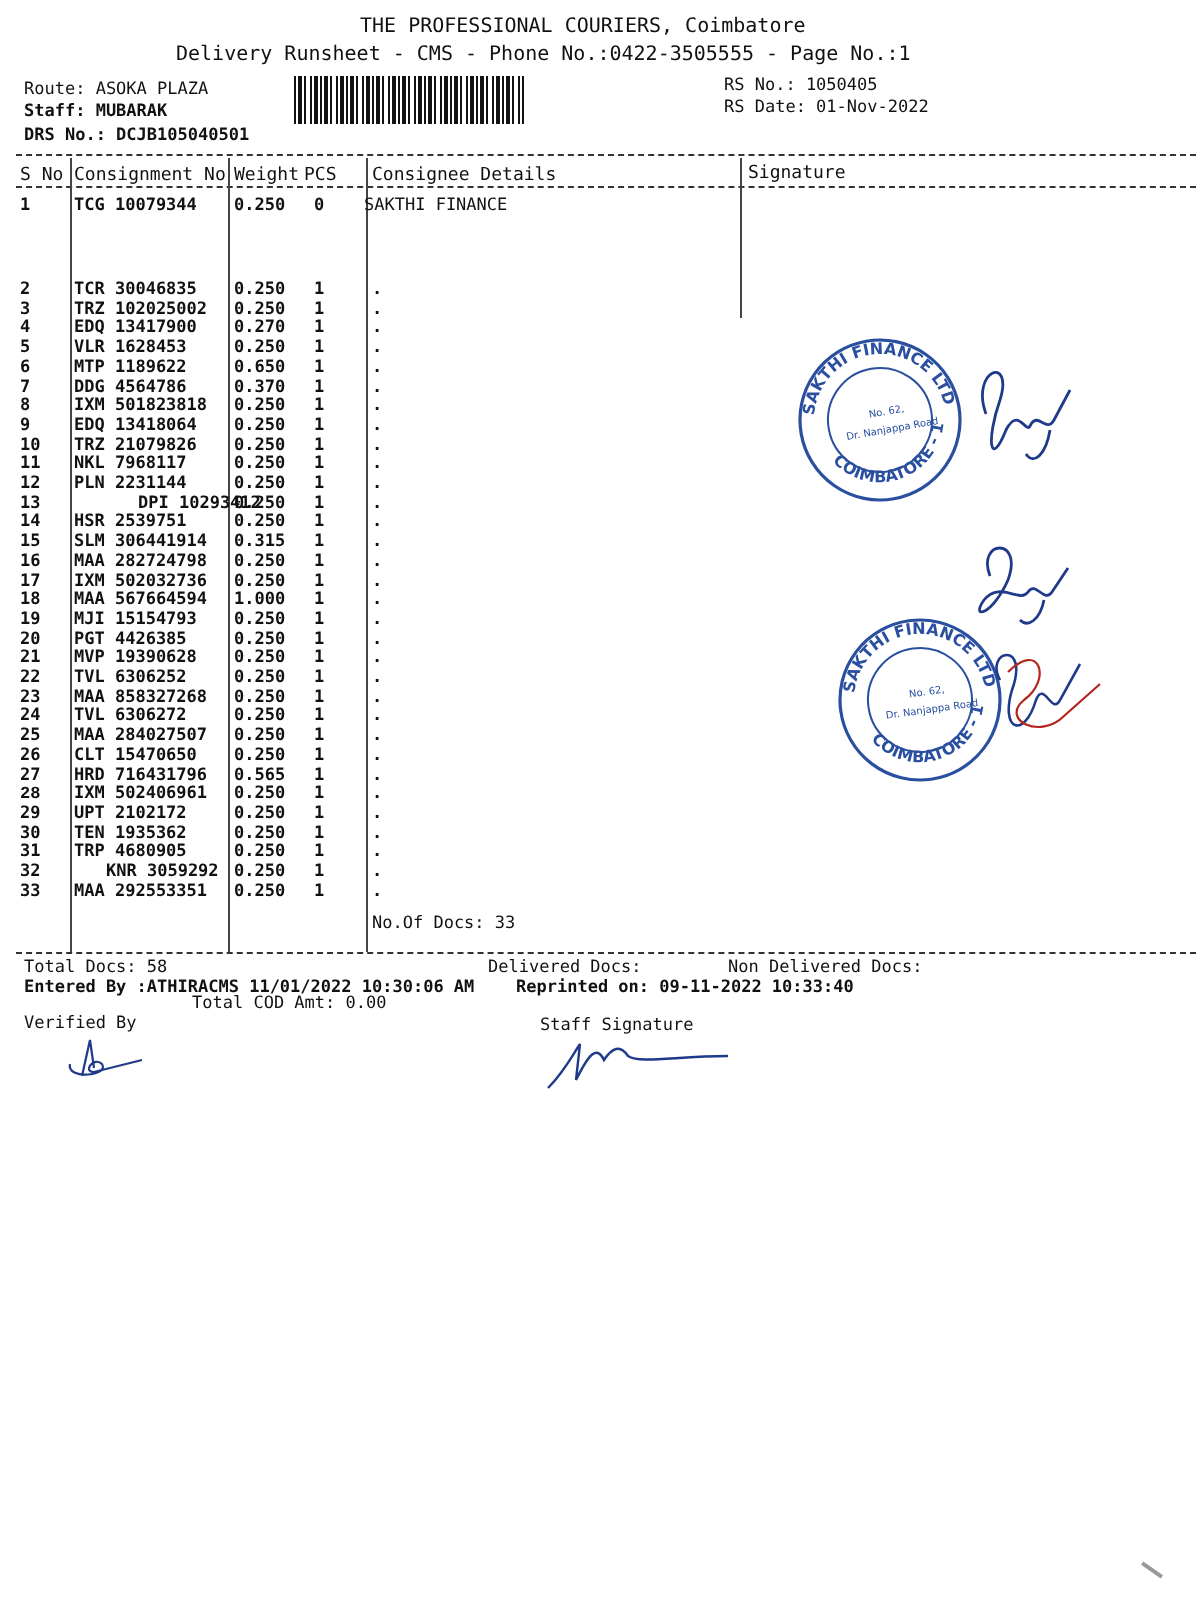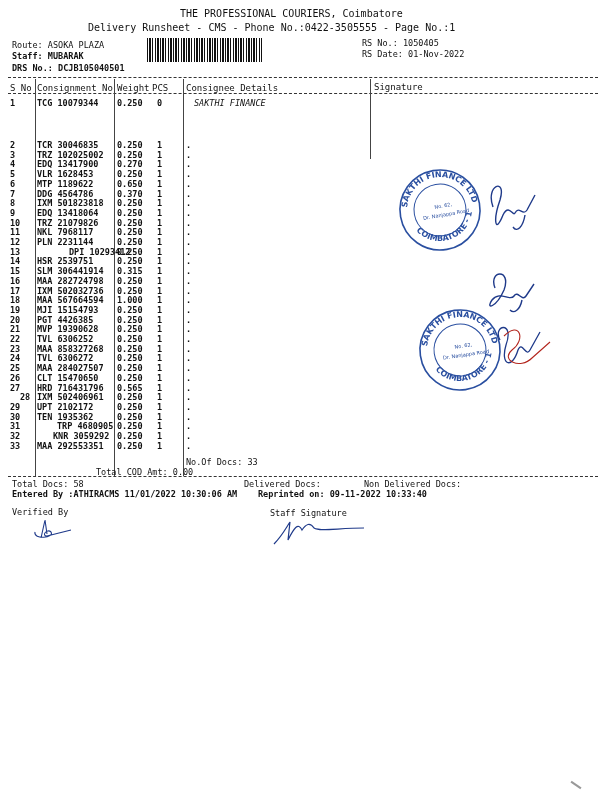--- a/index.html
+++ b/index.html
@@ -42,21 +42,21 @@
 <div class="abs hdr" style="left:152px;top:83px;font-weight:normal;">PCS</div>
 <div class="abs hdr" style="left:186px;top:83px;font-weight:normal;">Consignee Details</div>
 <div class="abs hdr" style="left:374px;top:82px;font-weight:normal;">Signature</div>
 
 <div id="rows">
     <div class="row" style="top: 99px;">
       <span style="left: 10px;">1</span>
       <span style="left: 37px;">TCG 10079344</span>
       <span style="left: 117px;">0.250</span>
       <span style="left: 157px;">0</span>
-      <span style="left: 194px; font-weight: normal; font-style: italic;">SAKTHI FINANCE</span>
+      <span style="left: 182px; font-weight: normal;">SAKTHI FINANCE</span>
     </div>
     <div class="row" style="top: 141px;">
       <span style="left: 10px;">2</span>
       <span style="left: 37px;">TCR 30046835</span>
       <span style="left: 117px;">0.250</span>
       <span style="left: 157px;">1</span>
       <span style="left: 186px;">.</span>
     </div>
     <div class="row" style="top: 150.7px;">
       <span style="left: 10px;">3</span>
@@ -227,21 +227,21 @@
       <span style="left: 186px;">.</span>
     </div>
     <div class="row" style="top: 383.5px;">
       <span style="left: 10px;">27</span>
       <span style="left: 37px;">HRD 716431796</span>
       <span style="left: 117px;">0.565</span>
       <span style="left: 157px;">1</span>
       <span style="left: 186px;">.</span>
     </div>
     <div class="row" style="top: 393.2px;">
-      <span style="left: 20px;">28</span>
+      <span style="left: 10px; font-family: Liberation Mono, monospace;">28</span>
       <span style="left: 37px;">IXM 502406961</span>
       <span style="left: 117px;">0.250</span>
       <span style="left: 157px;">1</span>
       <span style="left: 186px;">.</span>
     </div>
     <div class="row" style="top: 402.9px;">
       <span style="left: 10px;">29</span>
       <span style="left: 37px;">UPT 2102172</span>
       <span style="left: 117px;">0.250</span>
       <span style="left: 157px;">1</span>
@@ -249,21 +249,21 @@
     </div>
     <div class="row" style="top: 412.6px;">
       <span style="left: 10px;">30</span>
       <span style="left: 37px;">TEN 1935362</span>
       <span style="left: 117px;">0.250</span>
       <span style="left: 157px;">1</span>
       <span style="left: 186px;">.</span>
     </div>
     <div class="row" style="top: 422.3px;">
       <span style="left: 10px;">31</span>
-      <span style="left: 37px; padding-left: 20px;">TRP 4680905</span>
+      <span style="left: 37px;">TRP 4680905</span>
       <span style="left: 117px;">0.250</span>
       <span style="left: 157px;">1</span>
       <span style="left: 186px;">.</span>
     </div>
     <div class="row" style="top: 432px;">
       <span style="left: 10px;">32</span>
       <span style="left: 37px; margin-left: 16px;">KNR 3059292</span>
       <span style="left: 117px;">0.250</span>
       <span style="left: 157px;">1</span>
       <span style="left: 186px;">.</span>
@@ -307,21 +307,21 @@
     <text font-size="8" font-weight="bold" fill="#2a4fa0" font-family="DejaVu Sans, sans-serif"><textPath href="#arcTop2" startOffset="8">SAKTHI FINANCE LTD</textPath></text>
     <text font-size="8" font-weight="bold" fill="#2a4fa0" font-family="DejaVu Sans, sans-serif"><textPath href="#arcBot2" startOffset="10">COIMBATORE - 18</textPath></text>
     <text x="55" y="78" font-size="5" fill="#2a4fa0" font-family="DejaVu Sans, sans-serif">No. 62,</text>
     <text x="42" y="87" font-size="5" fill="#2a4fa0" font-family="DejaVu Sans, sans-serif">Dr. Nanjappa Road</text>
   </g>
   <path d="M100 70 C 92 55, 115 50, 106 75 C 100 95, 112 100, 118 80 C 122 70, 126 88, 130 80 L 140 62" fill="none" stroke="#1f3a8a" stroke-width="1.3"></path>
   <path d="M104 66 C 120 50, 126 70, 112 80 C 100 90, 120 100, 132 88 L 150 72" fill="none" stroke="#b3261e" stroke-width="1.1"></path>
 </svg>
 
 <div class="abs sm" style="left:12px;top:479px;">Total Docs:  58</div>
-<div class="abs sm" style="left:96px;top:467px;">Total COD Amt:    0.00</div>
+<div class="abs sm" style="left:96px;top:497px;">Total COD Amt:    0.00</div>
 <div class="abs sm" style="left:244px;top:479px;">Delivered Docs:</div>
 <div class="abs sm" style="left:364px;top:479px;">Non Delivered Docs:</div>
 <div class="abs sm" style="left:12px;top:489px;font-weight:bold;">Entered By :ATHIRACMS 11/01/2022 10:30:06 AM</div>
 <div class="abs sm" style="left:258px;top:489px;font-weight:bold;">Reprinted on: 09-11-2022 10:33:40</div>
 <div class="abs sm" style="left:12px;top:507px;">Verified By</div>
 <div class="abs sm" style="left:270px;top:508px;">Staff Signature</div>
 
 <svg class="abs" style="left:25px;top:518px;" width="60" height="24" viewBox="0 0 60 24">
   <path d="M16 20 L 20 2 L 22 16 M10 14 C 8 22, 30 20, 26 14 C 22 10, 16 18, 22 18 L 46 12" fill="none" stroke="#1f3a8a" stroke-width="1.1"></path>
 </svg>

